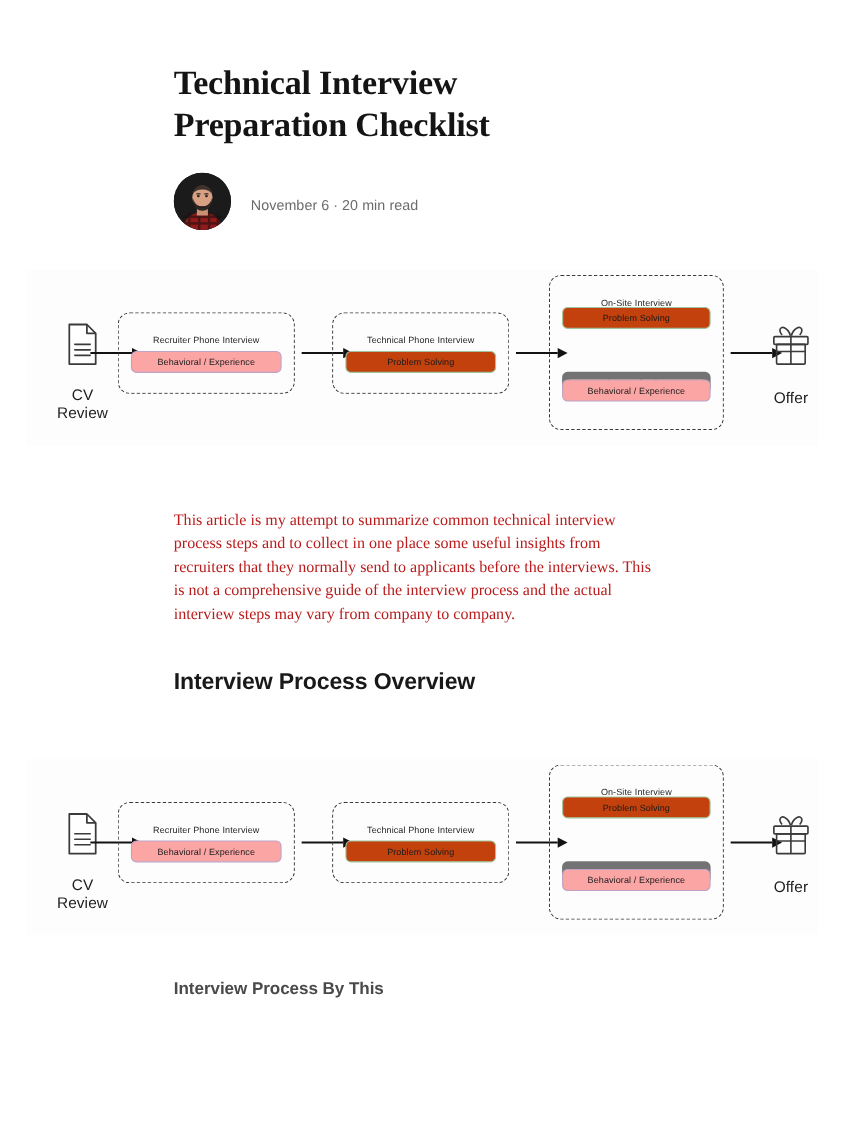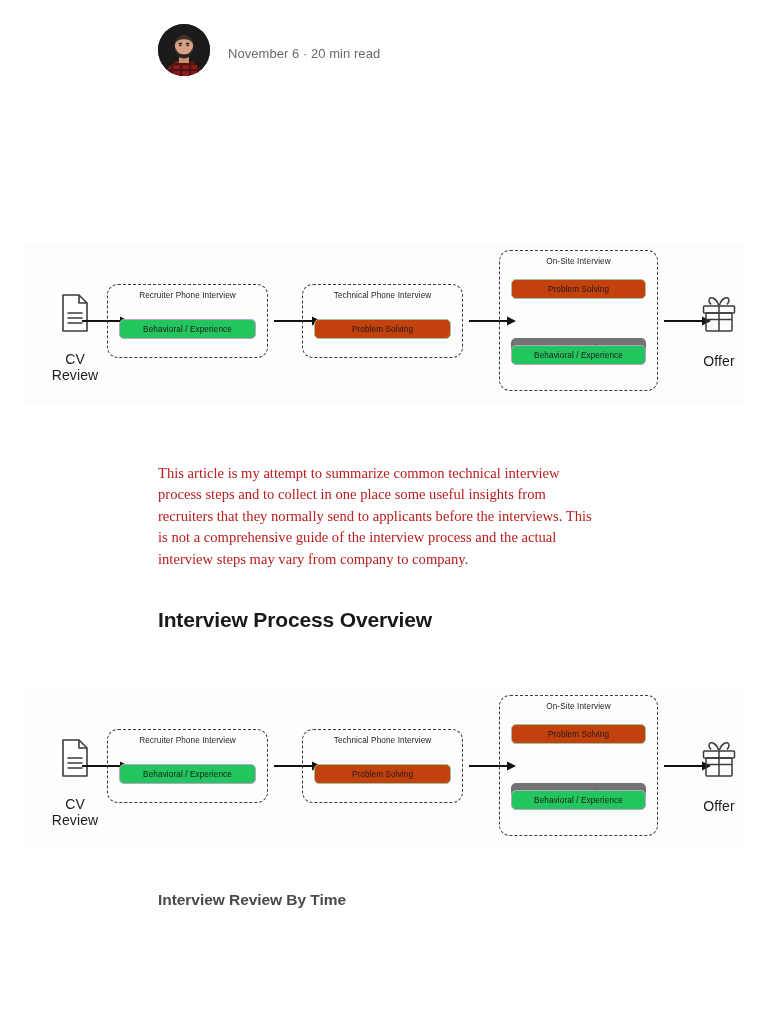--- a/index.html
+++ b/index.html
@@ -130,21 +130,21 @@
   
   .stage-box {
     position: absolute;
     border: 1.4px dashed #3a3a3a;
     border-radius: 11px;
     background: transparent;
     box-sizing: border-box;
   }
   .stage-label {
     position: absolute;
-    top: 6px;
+    top: 20px;
     left: 0;
     right: 0;
     text-align: center;
     font-size: 8.2px;
     color: #1f1f1f;
     letter-spacing: 0.1px;
     line-height: 1.1;
   }
   .chip {
     position: absolute;
@@ -155,40 +155,41 @@
     box-sizing: border-box;
     display: flex;
     align-items: center;
     justify-content: center;
     font-size: 8.2px;
     letter-spacing: 0.1px;
     color: #1b1b1b;
   }
   .chip.green  { background: #c2410c; border: 1px solid #9fc49c; }
   .chip.yellow { background: #fdba74; border: 7px solid #737373; margin-top: 26px; }
-  .chip.purple { background: #22c55e; border: 1px solid #bda3c6; }
+  .chip.purple { background: #fca5a5; border: 1px solid #bda3c6; }
 
   .endpoint {
     position: absolute;
     text-align: center;
     width: 70px;
   }
   .endpoint-label {
     font-size: 14px;
     color: #1d1d1d;
     margin-top: 18px;
     letter-spacing: 0.1px;
   }
   .arrow { position: absolute; }
 </style>
 </head>
 <body>
 
 <div class="article">
 
+  <h1 class="title">Technical Interview Preparation Checklist</h1>
 
   <div class="byline">
 
     <div class="avatar">
       <svg width="52" height="52" viewBox="0 0 52 52" aria-hidden="true">
         <rect width="52" height="52" fill="#1c1b1b"></rect>
 
         <path d="M8 52 C9 41 17 36 26 36 C35 36 43 41 44 52 Z" fill="#8f1b1b"></path>
         <path d="M8 52 C9 41 17 36 26 36 C35 36 43 41 44 52 Z" fill="none"></path>
         <g opacity="0.55" fill="#1a1010">
@@ -357,13 +358,13 @@
         <rect x="9" y="18" width="26" height="18" rx="1"></rect>
         <line x1="22" y1="11" x2="22" y2="36"></line>
         <line x1="9" y1="24.5" x2="35" y2="24.5"></line>
       </g>
     </svg>
     <div class="endpoint-label">Offer</div>
   </div>
 
 </div>
 
-<h3 class="h3" id="heading-bytime">Interview Review By Time</h3>
+<h3 class="h3" id="heading-bytime">Interview Process By This</h3>
 
 </body></html>

